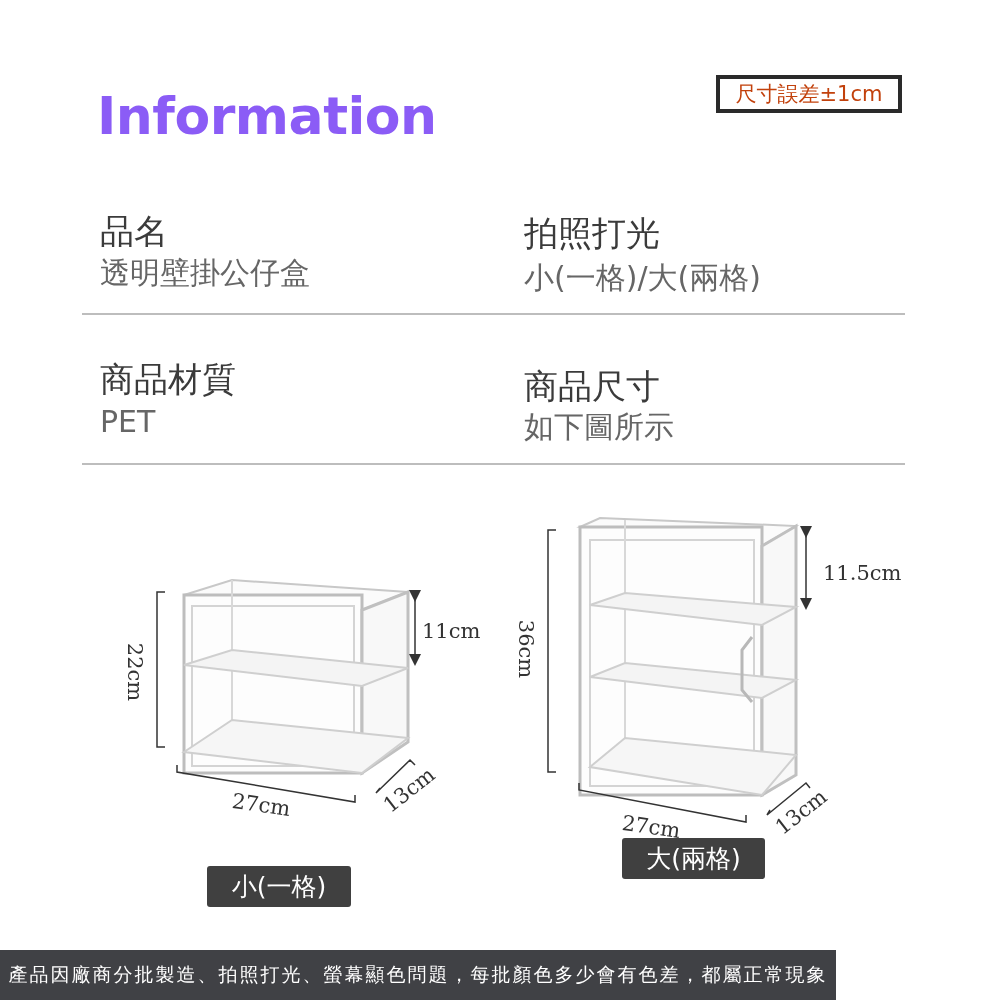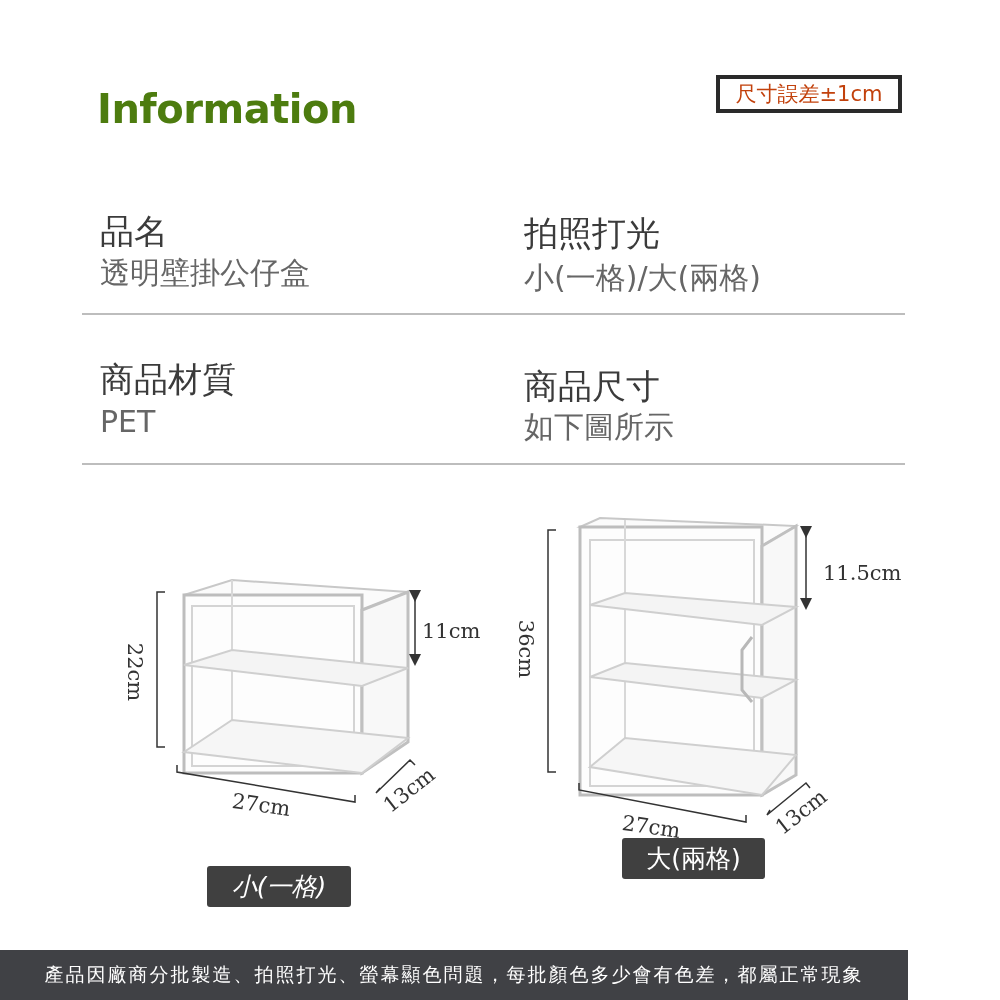--- a/index.html
+++ b/index.html
@@ -1,27 +1,27 @@
 <!DOCTYPE html>
 <html><head>
   <meta charset="utf-8">
   <style>
     html, body { margin: 0; padding: 0; background: #ffffff; }
     body { width: 1000px; height: 1000px; position: relative; overflow: hidden;
            font-family: "DejaVu Sans", "Liberation Sans", sans-serif; color: #3a3a3a; }
     .abs { position: absolute; }
-    .title { left: 97px; top: 86px; font-size: 40px; font-weight: bold; color: #4d7c0f; letter-spacing: -0.5px; }
+    .title { left: 97px; top: 86px; font-size: 52px; font-weight: bold; color: #8b5cf6; letter-spacing: -0.5px; }
     .tolerance { left: 716px; top: 75px; width: 186px; height: 38px; border: 4px solid #2a2a2a;
                  box-sizing: border-box; font-size: 21px; color: #c2410c; display: flex; align-items: center; justify-content: center; }
     .label { font-size: 34px; color: #3b3b3b; line-height: 1; text-align: right; }
     .value { font-size: 30px; color: #666; line-height: 1; }
     .divider { left: 82px; width: 823px; height: 2px; background: #bdbdbd; }
     .box-tag { background: #404040; color: #fff; font-size: 25px; border-radius: 3px;
                display: flex; align-items: center; justify-content: center; height: 41px; }
-    .footer { left: 0; top: 950px; width: 908px; height: 50px; background: #404145; color: #fff;
+    .footer { left: 0; top: 950px; width: 836px; height: 50px; background: #404145; color: #fff;
               font-size: 19px; display: flex; align-items: center; justify-content: center; letter-spacing: 2px; }
     .dim { font-family: "DejaVu Serif", "Liberation Serif", serif; font-size: 21px; color: #333; }
     svg { position: absolute; left: 0; top: 0; }
   </style>
 </head>
 <body>
 
 <div class="abs title">Information</div>
 <div class="abs tolerance">尺寸誤差±1cm</div>
 
@@ -97,16 +97,16 @@
 <div class="abs dim" style="left:106px; top:660px; transform:rotate(90deg); transform-origin:center;">22cm</div>
 <div class="abs dim" style="left:232px; top:793px; transform:rotate(8deg);">27cm</div>
 <div class="abs dim" style="left:380px; top:778px; transform:rotate(-38deg);">13cm</div>
 <div class="abs dim" style="left:422px; top:619px;">11cm</div>
 
 <div class="abs dim" style="left:497px; top:637px; transform:rotate(90deg); transform-origin:center;">36cm</div>
 <div class="abs dim" style="left:622px; top:815px; transform:rotate(8deg);">27cm</div>
 <div class="abs dim" style="left:772px; top:800px; transform:rotate(-38deg);">13cm</div>
 <div class="abs dim" style="left:815px; top:561px;margin-left:8px;">11.5cm</div>
 
-<div class="abs box-tag" style="left:207px; top:866px; width:144px;font-style:italic;">小(一格)</div>
+<div class="abs box-tag" style="left:207px; top:866px; width:144px;">小(一格)</div>
 <div class="abs box-tag" style="left:622px; top:838px; width:143px;">大(兩格)</div>
 
 <div class="abs footer">產品因廠商分批製造、拍照打光、螢幕顯色問題，每批顏色多少會有色差，都屬正常現象</div>
 
 </body></html>

